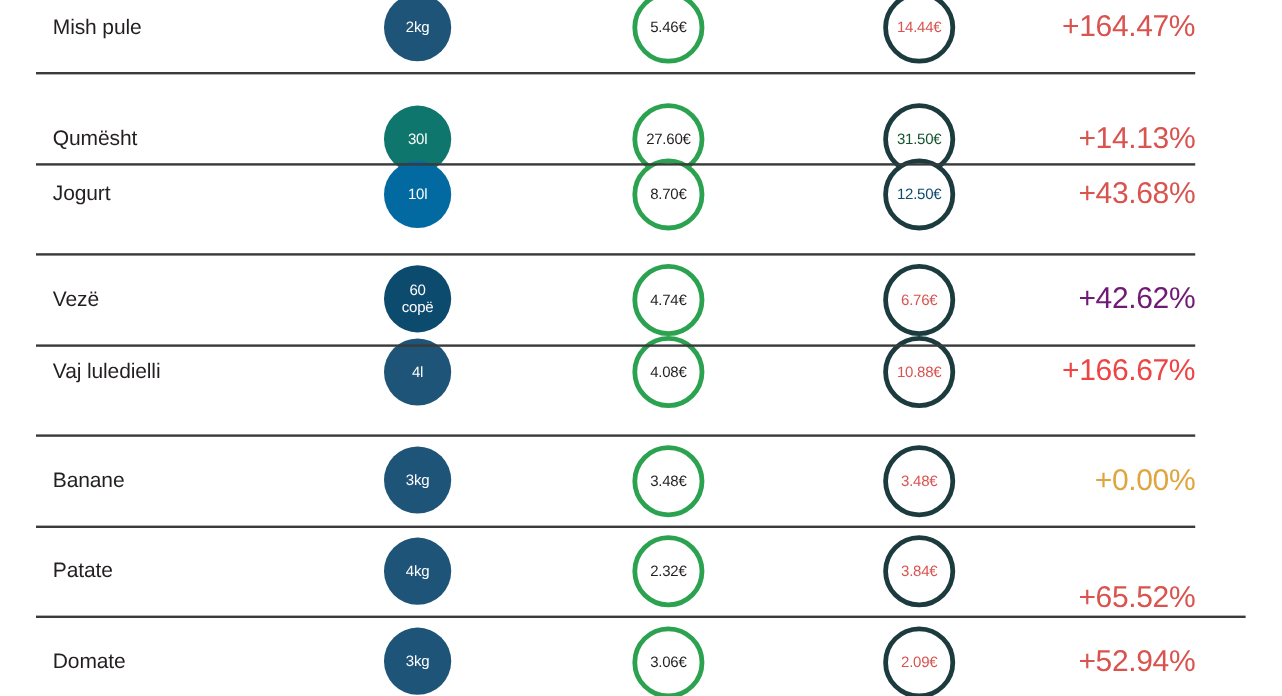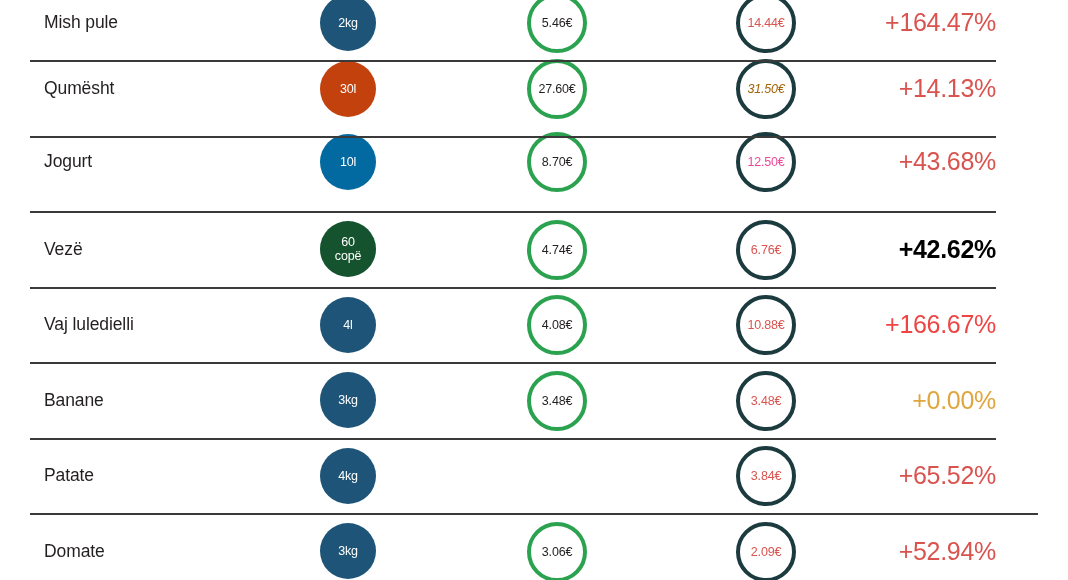--- a/index.html
+++ b/index.html
@@ -158,82 +158,82 @@
           <span>5.46€</span>
         </div>
       </div>
       <div class="cell-new">
         <div class="ring-teal" style="border-color: rgb(28, 59, 63); color: rgb(217, 83, 79);">
           <span>14.44€</span>
         </div>
       </div>
       <div class="cell-change" style="color: rgb(217, 83, 79);">+164.47%</div>
     </div>
-    <div class="row" style="top: 51px; padding-left: 32px;">
+    <div class="row" style="top: 78px; padding-left: 32px;">
       <div class="cell-name">Qumësht</div>
       <div class="cell-qty">
-        <div class="disc" style="background: #c2410c; justify-content: center;">
+        <div class="disc" style="background: #0f766e; justify-content: center;">
           <span>30l</span>
         </div>
       </div>
       <div class="cell-old">
         <div class="ring-green" style="border-color: rgb(43, 162, 79);">
           <span>27.60€</span>
         </div>
       </div>
       <div class="cell-new">
-        <div class="ring-teal" style="border-color: rgb(28, 59, 63); color: #a16207; font-style: italic;">
+        <div class="ring-teal" style="border-color: rgb(28, 59, 63); color: #14532d;">
           <span>31.50€</span>
         </div>
       </div>
       <div class="cell-change" style="color: rgb(217, 83, 79);">+14.13%</div>
     </div>
     <div class="row-sep mid" style="top: 60px; border-top-color: rgb(58, 58, 58);"></div>
     <div class="row" style="top: 124px;">
       <div class="cell-name">Jogurt</div>
       <div class="cell-qty">
         <div class="disc" style="background: #0369a1;">
           <span>10l</span>
         </div>
       </div>
       <div class="cell-old">
         <div class="ring-green" style="border-color: rgb(43, 162, 79);">
           <span>8.70€</span>
         </div>
       </div>
       <div class="cell-new">
-        <div class="ring-teal" style="border-color: rgb(28, 59, 63); color: #ec4899;">
+        <div class="ring-teal" style="border-color: rgb(28, 59, 63); color: #0c4a6e;">
           <span>12.50€</span>
         </div>
       </div>
       <div class="cell-change" style="color: rgb(217, 83, 79);">+43.68%</div>
     </div>
     <div class="row-sep mid" style="top: 135.5px; border-top-color: rgb(58, 58, 58);"></div>
     <div class="row" style="top: 211.5px;">
       <div class="cell-name">Vezë</div>
       <div class="cell-qty">
-        <div class="disc" style="background: #14532d;">
+        <div class="disc" style="background: #0c4a6e;">
           <span>60</span>
           <span>copë</span>
         </div>
       </div>
       <div class="cell-old">
         <div class="ring-green" style="border-color: rgb(43, 162, 79);">
           <span>4.74€</span>
         </div>
       </div>
       <div class="cell-new">
         <div class="ring-teal" style="border-color: rgb(28, 59, 63); color: rgb(217, 83, 79);">
           <span>6.76€</span>
         </div>
       </div>
-      <div class="cell-change" style="color: #000000; font-weight: bold;">+42.62%</div>
+      <div class="cell-change" style="color: #701a75;">+42.62%</div>
     </div>
     <div class="row-sep mid" style="top: 211px; border-top-color: rgb(58, 58, 58);"></div>
-    <div class="row" style="top: 287px;">
+    <div class="row" style="top: 272px;">
       <div class="cell-name">Vaj luledielli</div>
       <div class="cell-qty">
         <div class="disc" style="background: rgb(29, 84, 120);">
           <span>4l</span>
         </div>
       </div>
       <div class="cell-old">
         <div class="ring-green" style="border-color: rgb(43, 162, 79);">
           <span>4.08€</span>
         </div>
@@ -266,26 +266,31 @@
       <div class="cell-change" style="color: rgb(224, 165, 60);">+0.00%</div>
     </div>
     <div class="row-sep mid" style="top: 362px; border-top-color: rgb(58, 58, 58);"></div>
     <div class="row" style="top: 438px;">
       <div class="cell-name">Patate</div>
       <div class="cell-qty">
         <div class="disc" style="background: rgb(29, 84, 120);">
           <span>4kg</span>
         </div>
       </div>
+      <div class="cell-old">
+        <div class="ring-green" style="border-color: rgb(43, 162, 79);">
+          <span>2.32€</span>
+        </div>
+      </div>
       <div class="cell-new">
         <div class="ring-teal" style="border-color: rgb(28, 59, 63); color: rgb(217, 83, 79);">
           <span>3.84€</span>
         </div>
       </div>
-      <div class="cell-change" style="color: rgb(217, 83, 79);">+65.52%</div>
+      <div class="cell-change" style="color: rgb(217, 83, 79); margin-top: 23px;">+65.52%</div>
     </div>
     <div class="row-sep mid" style="top: 437.5px; border-top-color: rgb(58, 58, 58);"></div>
     <div class="row" style="top: 513.5px;">
       <div class="cell-name">Domate</div>
       <div class="cell-qty">
         <div class="disc" style="background: rgb(29, 84, 120);">
           <span>3kg</span>
         </div>
       </div>
       <div class="cell-old">

